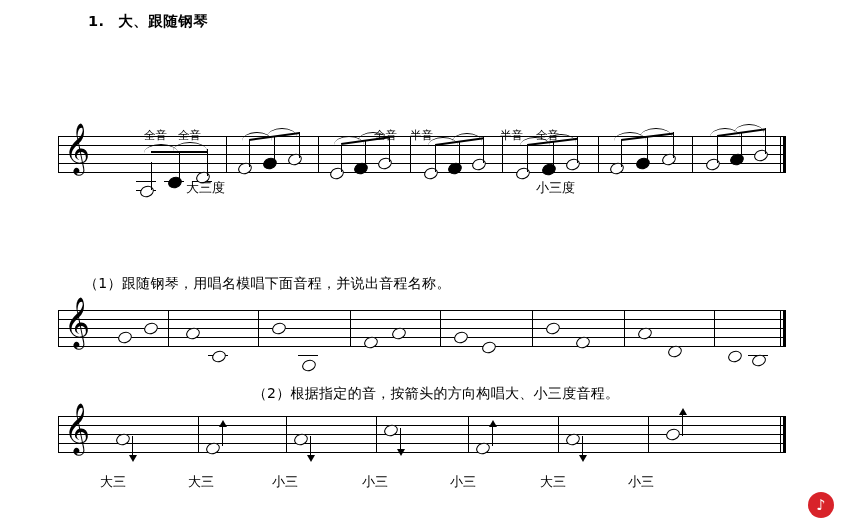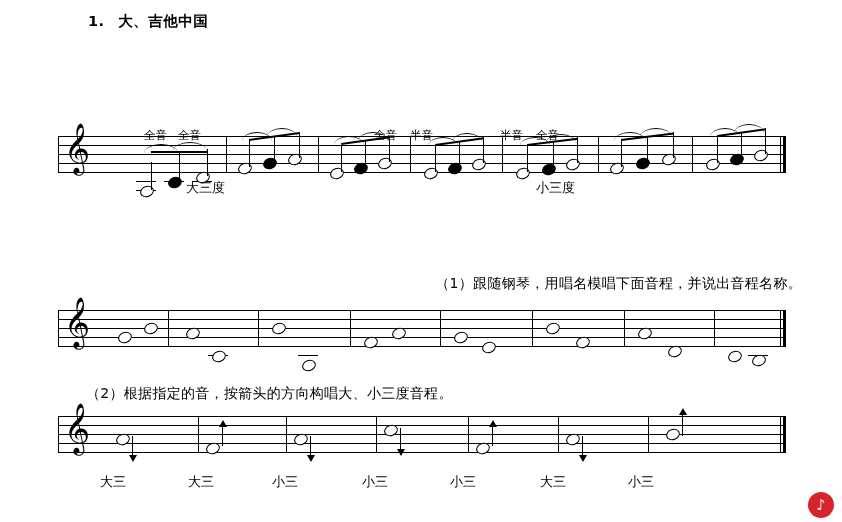--- a/index.html
+++ b/index.html
@@ -106,21 +106,21 @@
     font-size:9px;color:#c0392b;letter-spacing:.5px;
   }
 </style>
 </head>
 <body>
 
 <div class="page">
 
   <div class="heading" style="left:88px;top:12px;">
     <span>1.</span>
-    <span style="margin-left:8px;">大、吉他中国</span>
+    <span style="margin-left:8px;">大、跟随钢琴</span>
   </div>
 
 
   <div class="system" style="left:58px;top:136px;width:726px;height:40px;">
     <div class="staff">
       <div class="line l0"></div>
         <div class="line l1"></div>
         <div class="line l2"></div>
         <div class="line l3"></div>
         <div class="line l4"></div>
@@ -217,21 +217,21 @@
     <div class="stem" style="left:707px;top:-8px;height:26px;"></div>
     <div class="beam" style="left:659px;top:-1px;width:49px;transform:rotate(-8deg);"></div>
     <div class="slur" style="left:652px;top:-8px;width:30px;"></div>
     <div class="slur" style="left:676px;top:-12px;width:30px;"></div>
   </div>
 
   <div class="caption" style="left:186px;top:179px;">大三度</div>
   <div class="caption" style="left:536px;top:179px;">小三度</div>
 
 
-  <div class="para" style="left:102px;top:270px;width:700px;text-align:right;">（1）跟随钢琴，用唱名模唱下面音程，并说出音程名称。</div>
+  <div class="para" style="left:84px;top:270px;width:700px;">（1）跟随钢琴，用唱名模唱下面音程，并说出音程名称。</div>
 
   <div class="system" style="left:58px;top:310px;width:726px;height:40px;">
     <div class="staff">
       <div class="line l0"></div>
         <div class="line l1"></div>
         <div class="line l2"></div>
         <div class="line l3"></div>
         <div class="line l4"></div>
     </div>
     <div class="clef">𝄞</div>
@@ -270,21 +270,21 @@
     <div class="note" style="left:518px;top:27px;"></div>
 
     <div class="note" style="left:580px;top:18px;"></div>
     <div class="note" style="left:610px;top:36px;"></div>
 
     <div class="note" style="left:670px;top:41px;"></div>
     <div class="ledger" style="left:690px;top:45px;"></div>
     <div class="note" style="left:694px;top:45px;"></div>
   </div>
 
-  <div class="para" style="left:86px;top:380px;width:700px;">（2）根据指定的音，按箭头的方向构唱大、小三度音程。</div>
+  <div class="para" style="left:86px;top:380px;width:700px;text-align:center;">（2）根据指定的音，按箭头的方向构唱大、小三度音程。</div>
 
   <div class="system" style="left:58px;top:416px;width:726px;height:40px;">
     <div class="staff">
       <div class="line l0"></div>
         <div class="line l1"></div>
         <div class="line l2"></div>
         <div class="line l3"></div>
         <div class="line l4"></div>
     </div>
     <div class="clef">𝄞</div>

